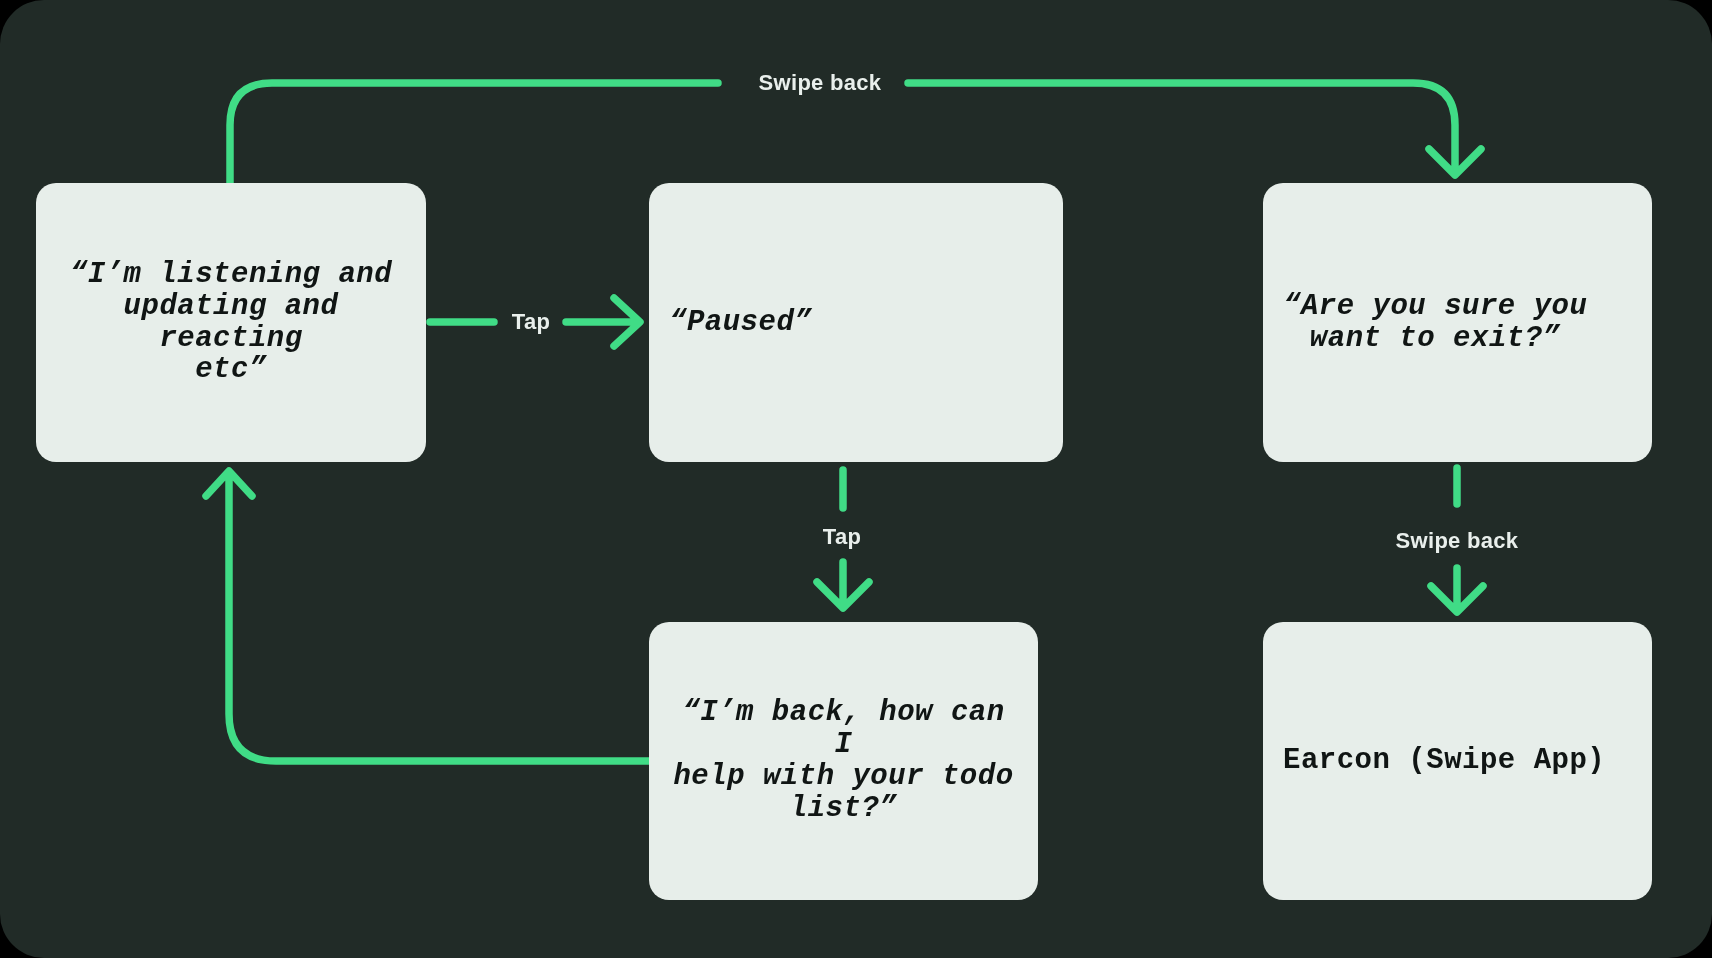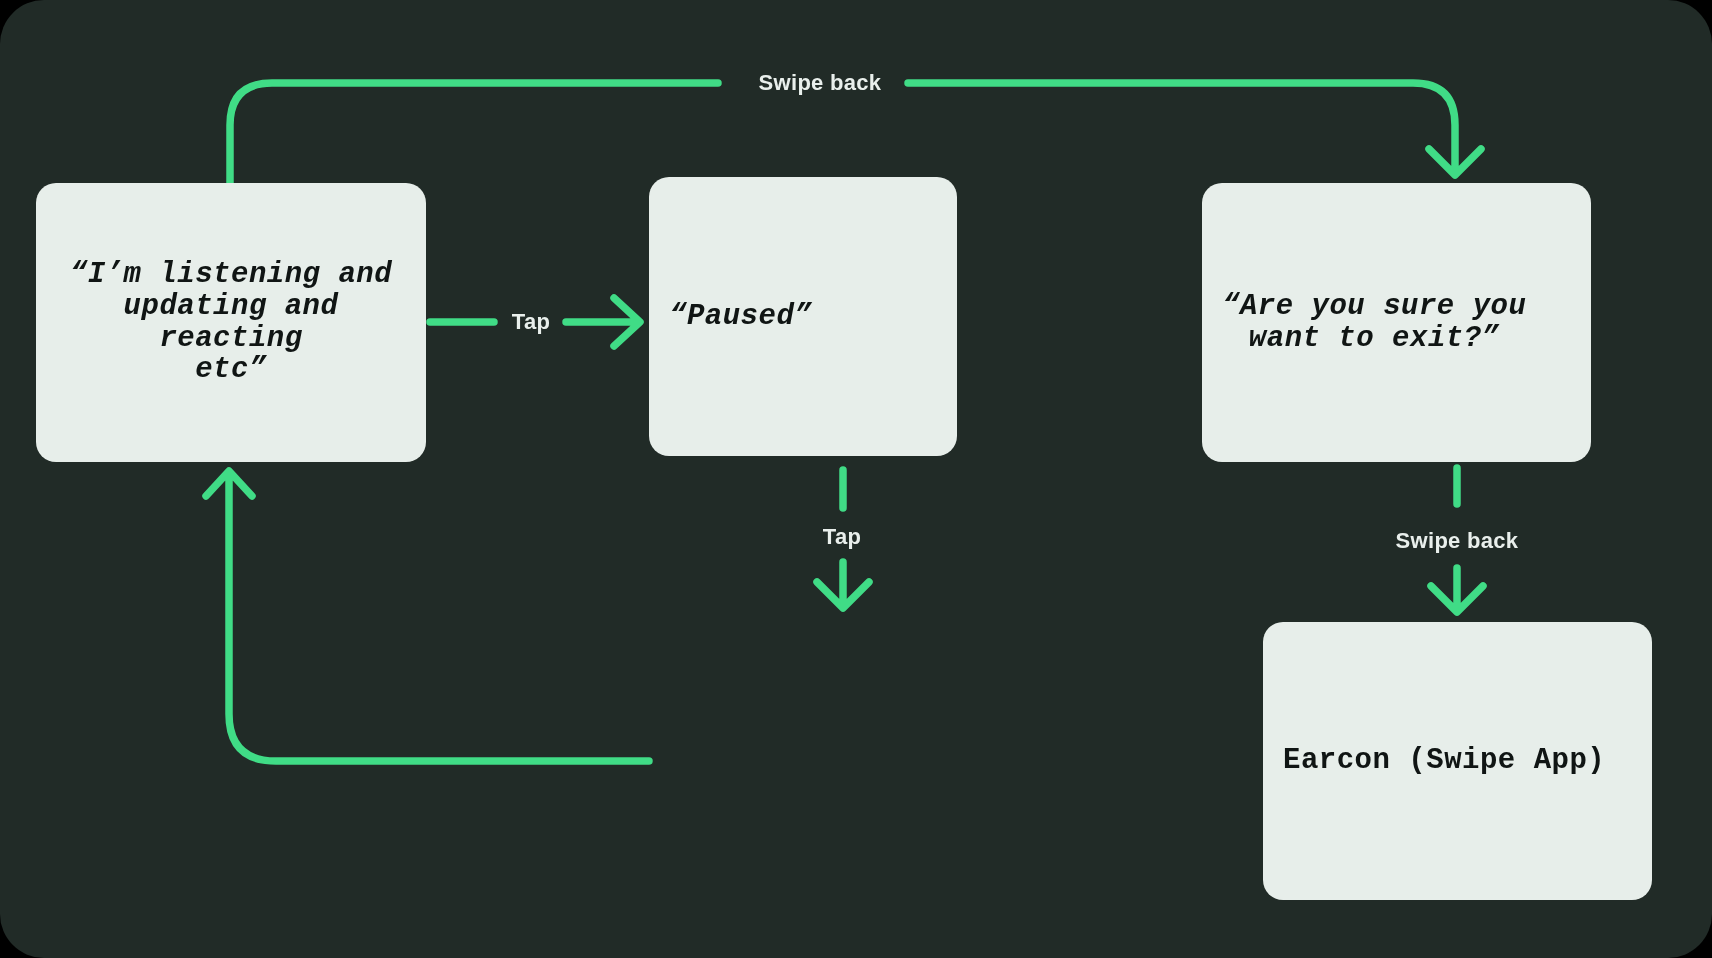--- a/index.html
+++ b/index.html
@@ -45,22 +45,22 @@
     letter-spacing: 0.5px;
     white-space: pre-line;
     padding: 20px;
     box-sizing: border-box;
     font-family: Liberation Mono, monospace;
   }
   .node.plain {
     font-style: normal;
   }
   .node-listening { left: 36px;   top: 183px; width: 390px; height: 279px; }
-  .node-paused    { left: 649px;  top: 177px; width: 308px; height: 279px; }
-  .node-confirm   { left: 1202px; top: 183px; width: 389px; height: 279px; }
+  .node-paused    { left: 649px;  top: 183px; width: 414px; height: 279px; }
+  .node-confirm   { left: 1263px; top: 183px; width: 389px; height: 279px; }
   .node-back      { left: 649px;  top: 622px; width: 389px; height: 278px; }
   .node-earcon    { left: 1263px; top: 622px; width: 389px; height: 278px; }
   .edge-label {
     position: absolute;
     transform: translate(-50%, -50%);
     color: #E9EFEC;
     font-size: 22px;
     font-weight: 700;
     letter-spacing: 0.3px;
     white-space: nowrap;
@@ -97,20 +97,25 @@
 
   <div class="node node-paused">
     <span>“Paused”</span>
   </div>
 
   <div class="node node-confirm">
     <span>“Are you sure you
 want to exit?”</span>
   </div>
 
+  <div class="node node-back">
+    <span>“I’m back, how can I
+help with your todo
+list?”</span>
+  </div>
 
   <div class="node node-earcon plain">
     <span>Earcon (Swipe App)</span>
   </div>
 
   <div class="edge-label label-swipe-top">Swipe back</div>
 
   <div class="edge-label label-tap-h">Tap</div>
 
   <div class="edge-label label-tap-v">Tap</div>

